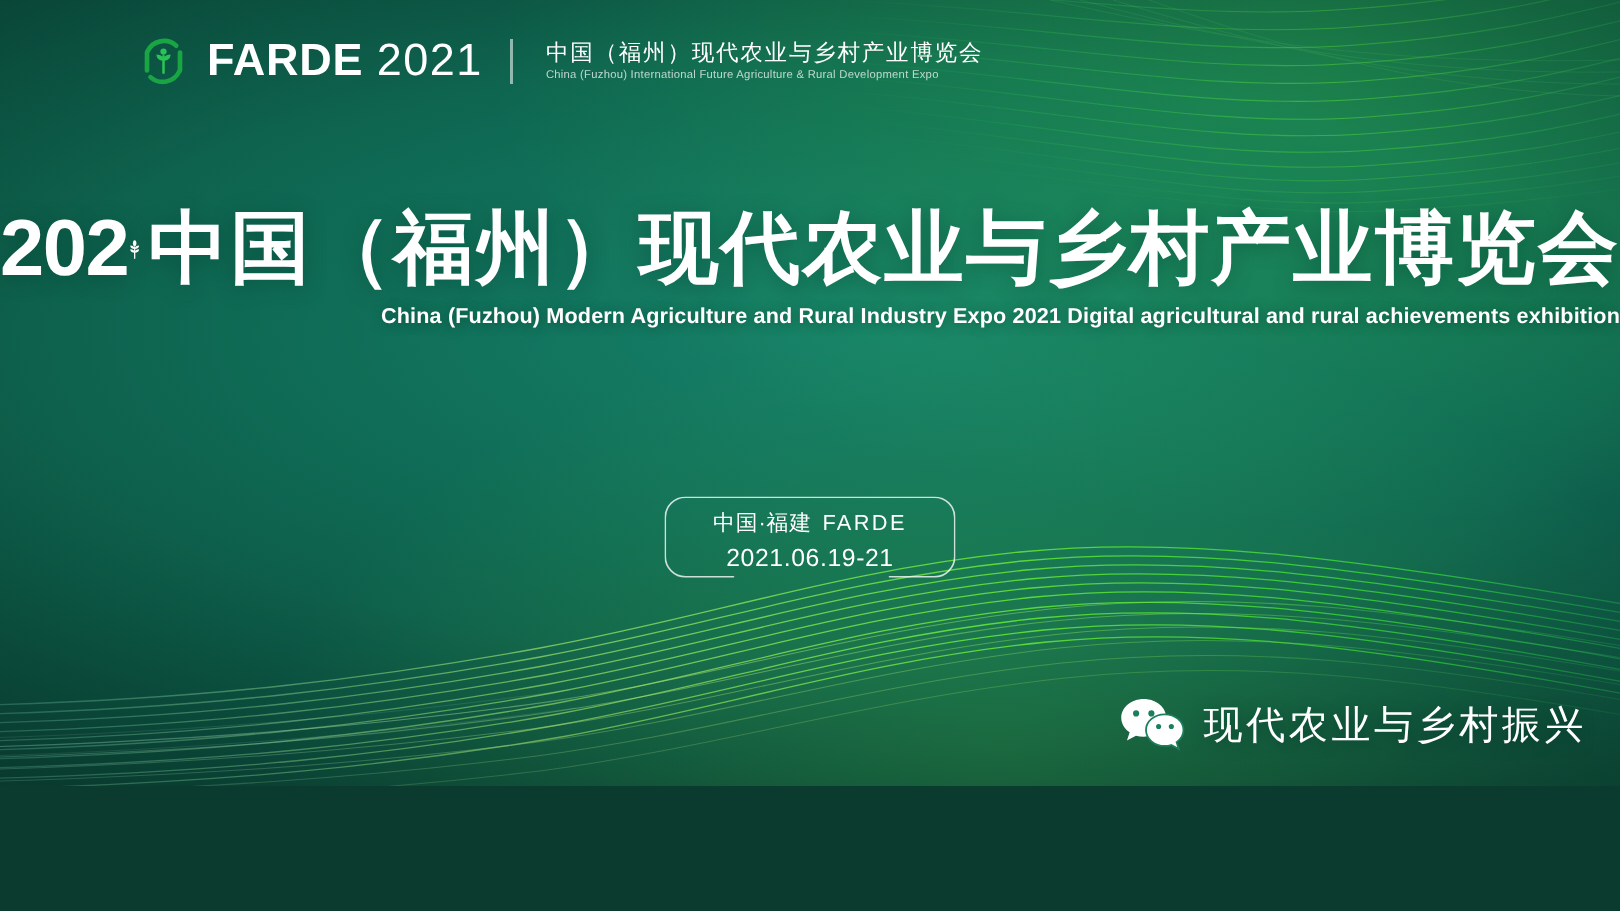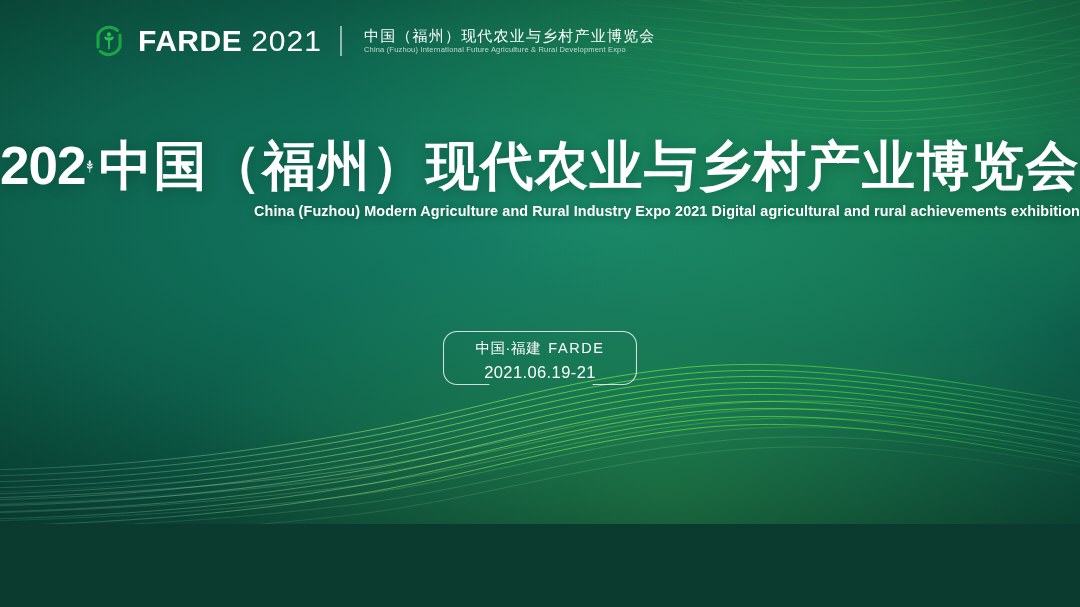--- a/index.html
+++ b/index.html
@@ -284,14 +284,25 @@
   <div class="badge">
     <svg class="badge-svg" viewBox="0 0 194 55">
       <path d="M46,53.5 L14,53.5 A13.5,13.5 0 0 1 0.5,40 L0.5,14 A13.5,13.5 0 0 1 14,0.5 L180,0.5 A13.5,13.5 0 0 1 193.5,14 L193.5,40 A13.5,13.5 0 0 1 180,53.5 L150,53.5" fill="none" stroke="rgba(255,255,255,.78)" stroke-width="1.1" stroke-linecap="round"></path>
     </svg>
     <div class="badge-top">
       <span>中国·福建</span><span class="badge-fj">FARDE</span>
     </div>
     <div class="badge-date">2021.06.19-21</div>
   </div>
 
+  <div class="wechat">
+    <svg class="wechat-icon" viewBox="0 0 44 38">
+      <path d="M16.5,2 C8.2,2 1.5,7.6 1.5,14.5 C1.5,18.4 3.7,21.9 7.1,24.2 L5.3,29.6 L11.3,26.5 C12.9,26.9 14.7,27.1 16.5,27.1 C24.8,27.1 31.5,21.5 31.5,14.5 C31.5,7.6 24.8,2 16.5,2 Z" fill="#ffffff"></path>
+      <circle cx="11.4" cy="11.6" r="2.05" fill="#1b7f5e"></circle>
+      <circle cx="21.6" cy="11.6" r="2.05" fill="#1b7f5e"></circle>
+      <path d="M30.5,12.2 C37.4,12.2 43,16.9 43,22.7 C43,26 41.2,28.9 38.4,30.8 L39.9,35.4 L34.8,32.7 C33.4,33.1 32,33.3 30.5,33.3 C23.6,33.3 18,28.6 18,22.7 C18,16.9 23.6,12.2 30.5,12.2 Z" fill="#ffffff" stroke="#1b7f5e" stroke-width="1.2"></path>
+      <circle cx="26.4" cy="20.3" r="1.7" fill="#1b7f5e"></circle>
+      <circle cx="34.9" cy="20.3" r="1.7" fill="#1b7f5e"></circle>
+    </svg>
+    <div class="wechat-text">现代农业与乡村振兴</div>
+  </div>
 
 </div>
 
 </body></html>

